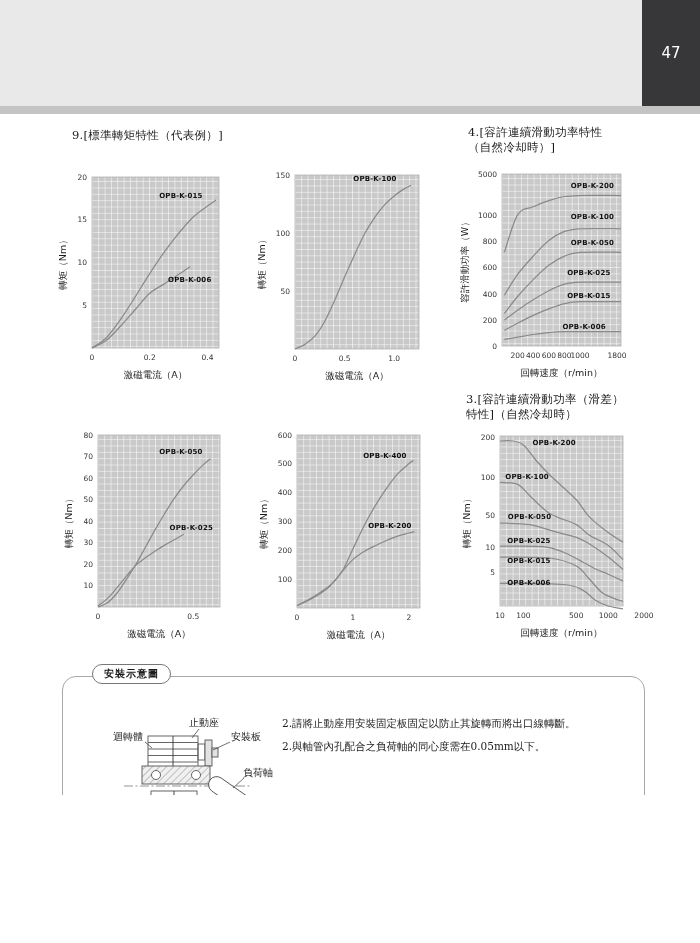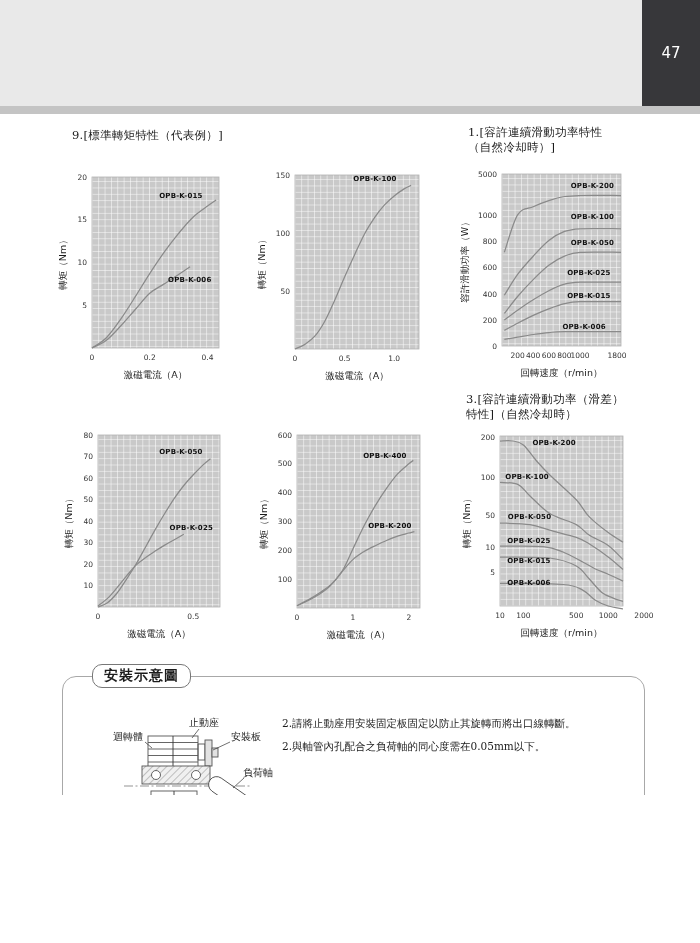--- a/index.html
+++ b/index.html
@@ -12,41 +12,41 @@
   .header-strip{position:absolute;left:0;top:106px;width:700px;height:8px;background:#c4c4c4;}
   .section-title{position:absolute;font-family:"DejaVu Serif",serif;font-size:11.5px;
         line-height:15px;color:#1c1c1c;white-space:pre-line;letter-spacing:.3px;}
   #title-1{left:72px;top:128px;}
   #title-2{left:468px;top:125px;}
   #title-3{left:466px;top:392px;}
   .install-panel{position:absolute;left:62px;top:676px;width:581px;height:230px;
         border:1px solid #a8a8a8;border-radius:14px;background:#fff;}
   .install-pill{position:absolute;left:92px;top:664px;padding:2px 11px;border:1px solid #777;
         border-radius:10px;background:#fff;font-family:"DejaVu Serif",serif;
-        font-size:14px;font-weight:bold;color:#1c1c1c;z-index:3;letter-spacing:1px;}
+        font-size:10px;font-weight:bold;color:#1c1c1c;z-index:3;letter-spacing:1px;}
   .install-notes{position:absolute;left:282px;top:712px;width:306px;
         font-family:"DejaVu Serif",serif;font-size:10.5px;line-height:23px;color:#1c1c1c;}
   .install-notes .note{margin:0;padding-left:15px;text-indent:-15px;}
   .diagram-svg{position:absolute;left:84px;top:700px;}
   .diagram-svg text{font-family:"DejaVu Serif",serif;font-size:10px;fill:#1c1c1c;}
   svg text{font-family:"DejaVu Sans",sans-serif;}
 </style>
 </head>
 <body>
 
 <div class="page">
 
   <div class="header-band"></div>
   <div class="page-number-block">
     <span>47</span>
   </div>
   <div class="header-strip"></div>
 
   <div class="section-title" id="title-1">9.[標準轉矩特性（代表例）]</div>
-  <div class="section-title" id="title-2">1.[容許連續滑動功率特性
+  <div class="section-title" id="title-2">4.[容許連續滑動功率特性
 （自然冷却時）]</div>
   <div class="section-title" id="title-3">3.[容許連續滑動功率（滑差）
 特性]（自然冷却時）</div>
 
   <div id="charts">
       <svg width="213" height="237" style="position: absolute; left: 42px; top: 163px; overflow: visible;">
         <defs>
           <pattern id="gp-c1" width="6.35" height="6.35" patternUnits="userSpaceOnUse">
             <rect width="6.35" height="6.35" fill="#c9c9c9"></rect>
             <path d="M6.35 0 V6.35 M0 6.35 H6.35" stroke="#ffffff" stroke-width="1"></path>

